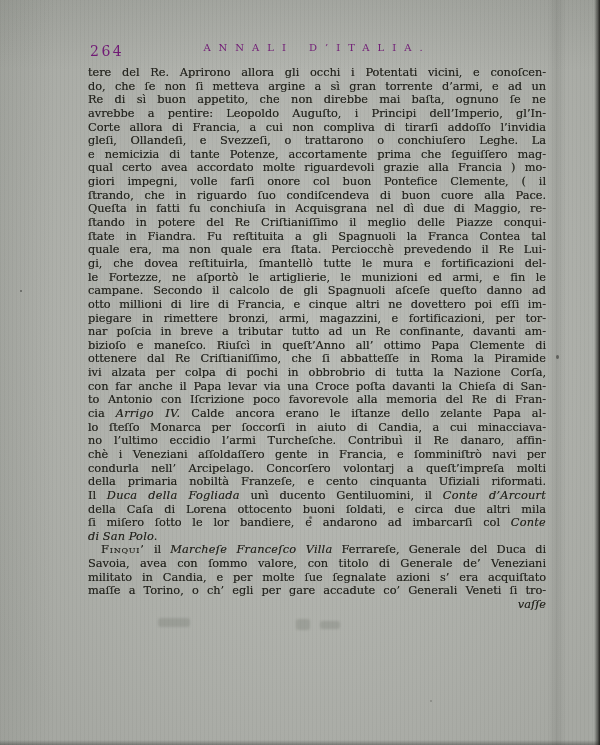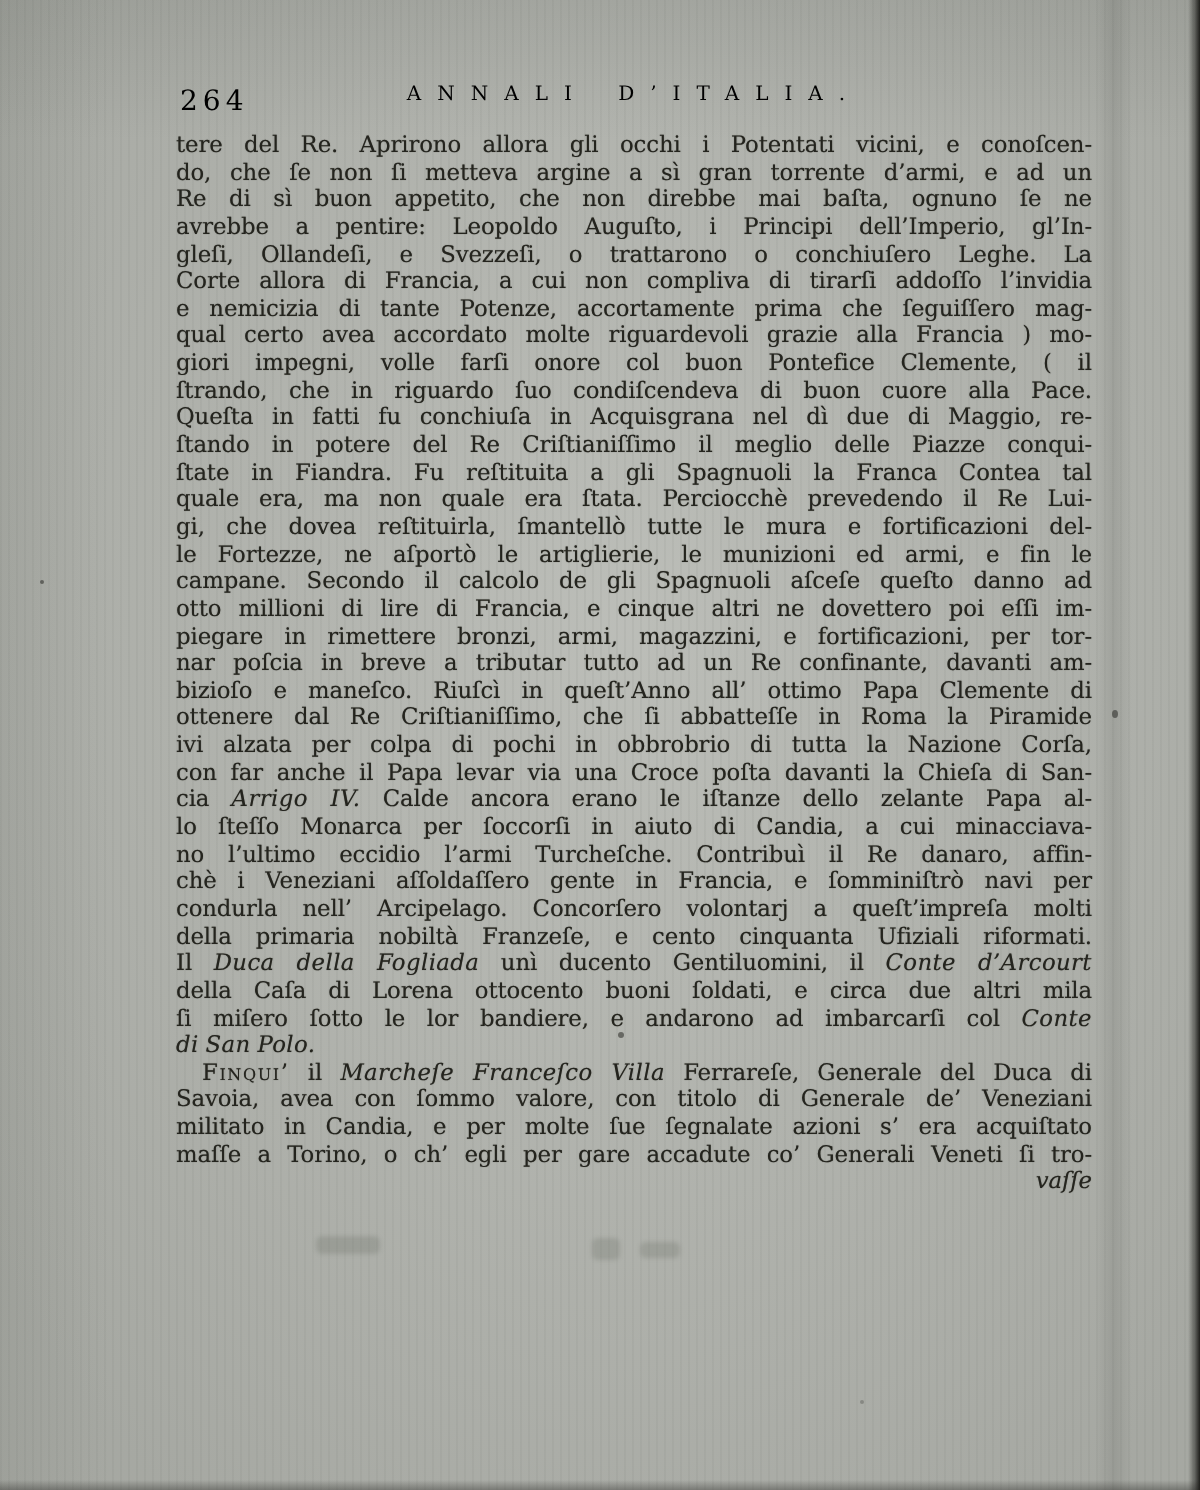--- a/index.html
+++ b/index.html
@@ -29,21 +29,21 @@
   .edge-bottom{
     position:absolute;bottom:0;left:0;width:100%;height:5px;
     background:linear-gradient(to bottom, rgba(0,0,0,0), rgba(28,28,25,0.35));
   }
   .speck{position:absolute;border-radius:50%;background:rgba(40,40,36,0.55);}
   .smudge{position:absolute;border-radius:3px;background:rgba(72,76,68,0.18);filter:blur(1px);}
 
   
   .header{
     position:absolute;left:88px;top:42px;width:458px;height:18px;
-    color:#000000;
+    color:#701a75;
   }
   .page-number{
     position:absolute;left:2px;top:1px;
     font-size:14px;letter-spacing:2.5px;
   }
   .header-title{
     position:absolute;left:0;top:0;width:100%;text-align:center;
     font-size:10px;letter-spacing:8px;word-spacing:4px;
   }
 
@@ -74,40 +74,41 @@
 <div class="header">
   <span class="page-number">264</span>
   <span class="header-title">ANNALI D’ITALIA.</span>
 </div>
 
 <div class="body-text">
     <div class="line"><span>tere del Re. Aprirono allora gli occhi i Potentati vicini, e conoſcen-</span></div>
     <div class="line"><span>do, che ſe non ſi metteva argine a sì gran torrente d’armi, e ad un</span></div>
     <div class="line"><span>Re di sì buon appetito, che non direbbe mai baſta, ognuno ſe ne</span></div>
     <div class="line"><span>avrebbe a pentire: Leopoldo Auguſto, i Principi dell’Imperio, gl’In-</span></div>
+    <div class="line"><span>Corte allora di Francia, a cui non compliva di tirarſi addoſſo l’invidia</span></div>
     <div class="line"><span>gleſi, Ollandeſi, e Svezzeſi, o trattarono o conchiuſero Leghe. La</span></div>
-    <div class="line"><span>Corte allora di Francia, a cui non compliva di tirarſi addoſſo l’invidia</span></div>
     <div class="line"><span>e nemicizia di tante Potenze, accortamente prima che ſeguiſſero mag-</span></div>
     <div class="line"><span>qual certo avea accordato molte riguardevoli grazie alla Francia ) mo-</span></div>
     <div class="line"><span>giori impegni, volle farſi onore col buon Pontefice Clemente, ( il</span></div>
     <div class="line"><span>ſtrando, che in riguardo ſuo condiſcendeva di buon cuore alla Pace.</span></div>
     <div class="line"><span>Queſta in fatti fu conchiuſa in Acquisgrana nel dì due di Maggio, re-</span></div>
     <div class="line"><span>ſtando in potere del Re Criſtianiſſimo il meglio delle Piazze conqui-</span></div>
     <div class="line"><span>ſtate in Fiandra. Fu reſtituita a gli Spagnuoli la Franca Contea tal</span></div>
     <div class="line"><span>quale era, ma non quale era ſtata. Perciocchè prevedendo il Re Lui-</span></div>
     <div class="line"><span>gi, che dovea reſtituirla, ſmantellò tutte le mura e fortificazioni del-</span></div>
     <div class="line"><span>le Fortezze, ne aſportò le artiglierie, le munizioni ed armi, e fin le</span></div>
     <div class="line"><span>campane. Secondo il calcolo de gli Spagnuoli aſceſe queſto danno ad</span></div>
     <div class="line"><span>otto millioni di lire di Francia, e cinque altri ne dovettero poi eſſi im-</span></div>
     <div class="line"><span>piegare in rimettere bronzi, armi, magazzini, e fortificazioni, per tor-</span></div>
     <div class="line"><span>nar poſcia in breve a tributar tutto ad un Re confinante, davanti am-</span></div>
     <div class="line"><span>bizioſo e maneſco. Riuſcì in queſt’Anno all’ ottimo Papa Clemente di</span></div>
     <div class="line"><span>ottenere dal Re Criſtianiſſimo, che ſi abbatteſſe in Roma la Piramide</span></div>
     <div class="line"><span>ivi alzata per colpa di pochi in obbrobrio di tutta la Nazione Corſa,</span></div>
     <div class="line"><span>con far anche il Papa levar via una Croce poſta davanti la Chieſa di San-</span></div>
+    <div class="line"><span>to Antonio con Iſcrizione poco favorevole alla memoria del Re di Fran-</span></div>
     <div class="line"><span>cia </span><span class="it">Arrigo IV.</span><span> Calde ancora erano le iſtanze dello zelante Papa al-</span></div>
     <div class="line"><span>lo ſteſſo Monarca per ſoccorſi in aiuto di Candia, a cui minacciava-</span></div>
     <div class="line"><span>no l’ultimo eccidio l’armi Turcheſche. Contribuì il Re danaro, affin-</span></div>
     <div class="line"><span>chè i Veneziani aſſoldaſſero gente in Francia, e ſomminiſtrò navi per</span></div>
     <div class="line"><span>condurla nell’ Arcipelago. Concorſero volontarj a queſt’impreſa molti</span></div>
     <div class="line"><span>della primaria nobiltà Franzeſe, e cento cinquanta Ufiziali riformati.</span></div>
     <div class="line"><span>Il </span><span class="it">Duca della Fogliada</span><span> unì ducento Gentiluomini, il </span><span class="it">Conte d’Arcourt</span></div>
     <div class="line"><span>della Caſa di Lorena ottocento buoni ſoldati, e circa due altri mila</span></div>
     <div class="line"><span>ſi miſero ſotto le lor bandiere, e andarono ad imbarcarſi col </span><span class="it">Conte</span></div>
     <div class="line al-left"><span class="it">di San Polo.</span></div>

